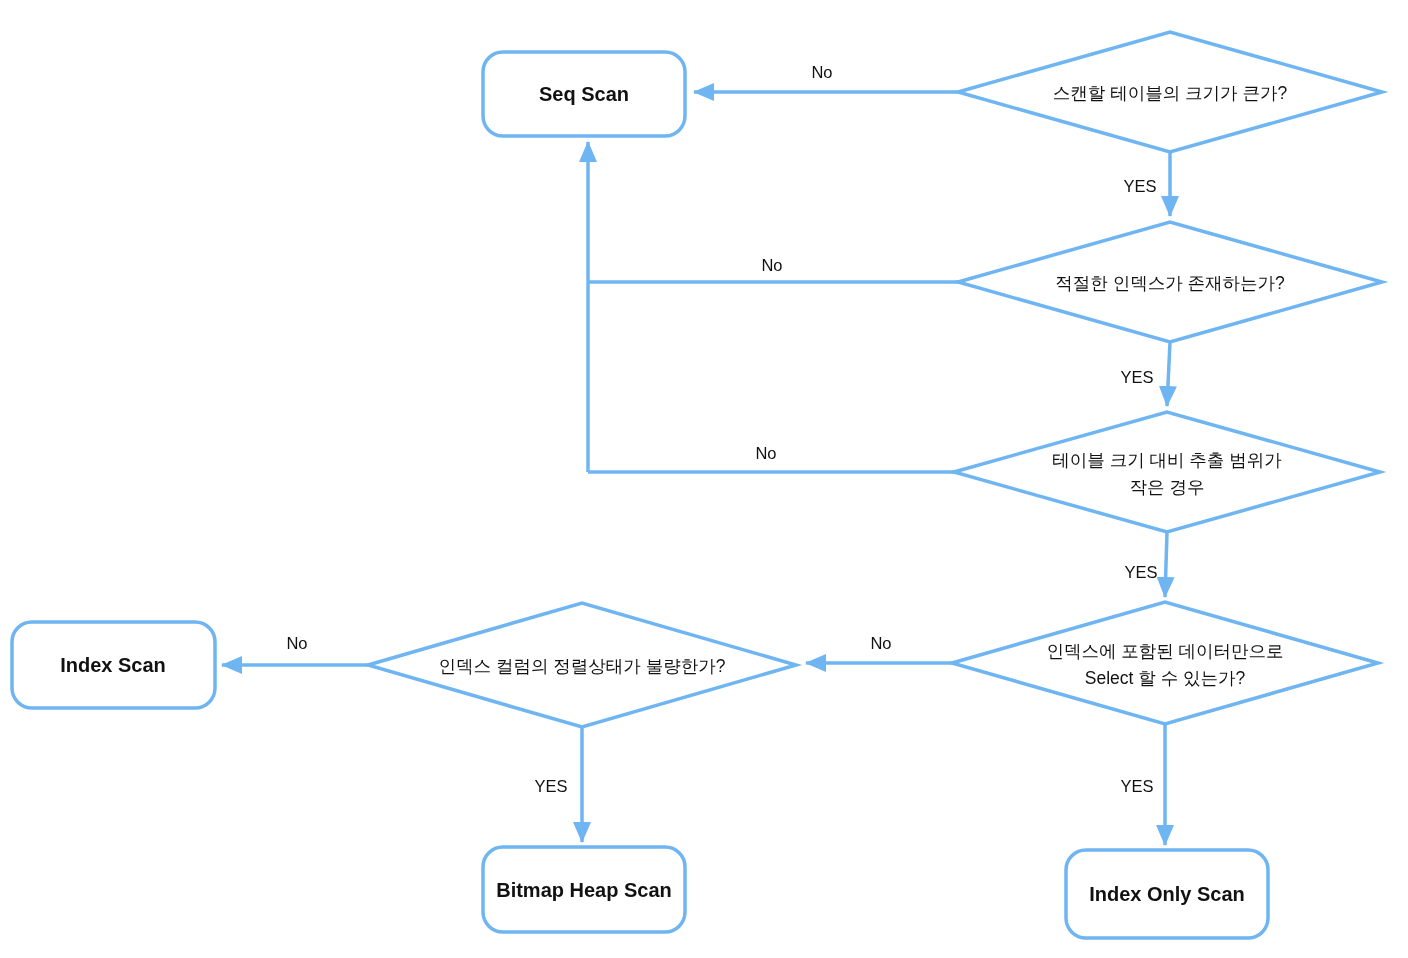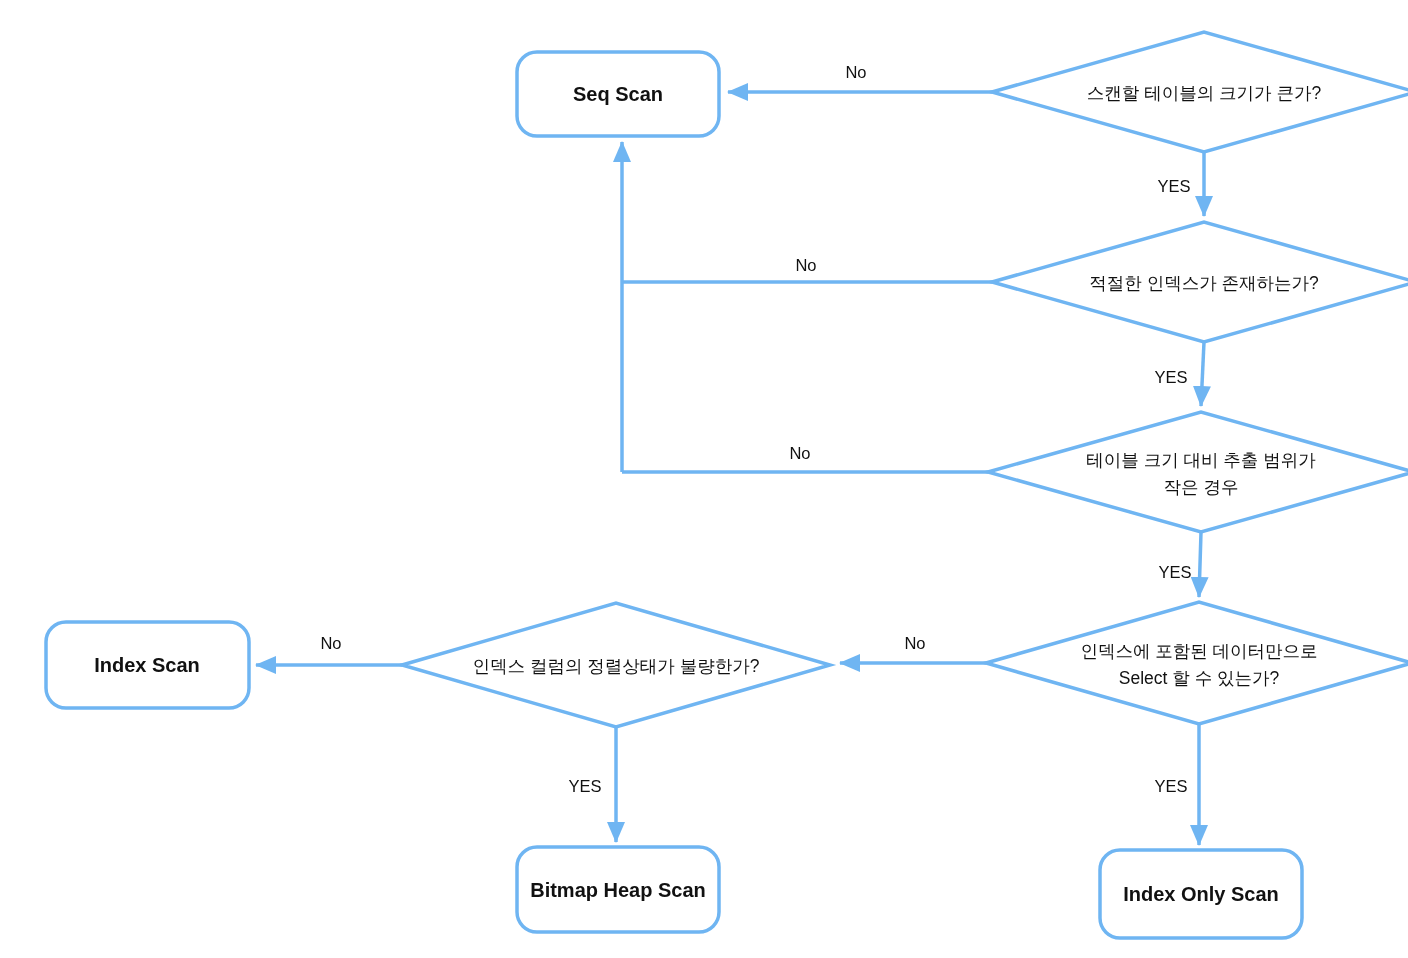--- a/index.html
+++ b/index.html
@@ -7,21 +7,21 @@
     --text: #111111;
     --background: #FFFFFF;
   }
   * { margin: 0; padding: 0; box-sizing: border-box; }
   html, body {
     width: 1408px; height: 958px;
     background: var(--background);
     font-family: "Liberation Sans", "DejaVu Sans", sans-serif;
     overflow: hidden;
   }
-  .canvas-wrap { width: 1408px; height: 958px; position: relative; padding-left: 34px; }
+  .canvas-wrap { width: 1408px; height: 958px; position: relative; }
   svg { display: block; }
 
   .node-box {
     fill: #ffffff;
     stroke: var(--accent);
     stroke-width: 3.5;
   }
   .decision-diamond {
     fill: #ffffff;
     stroke: var(--accent);

